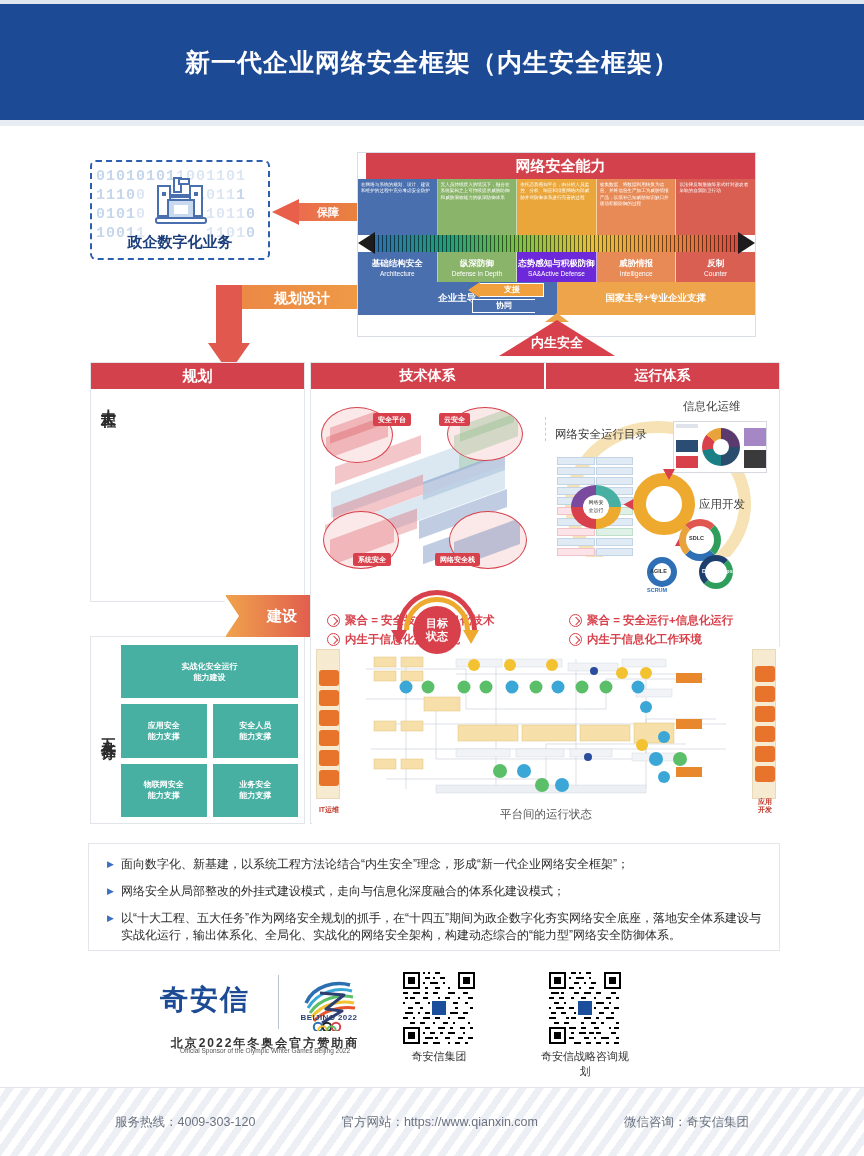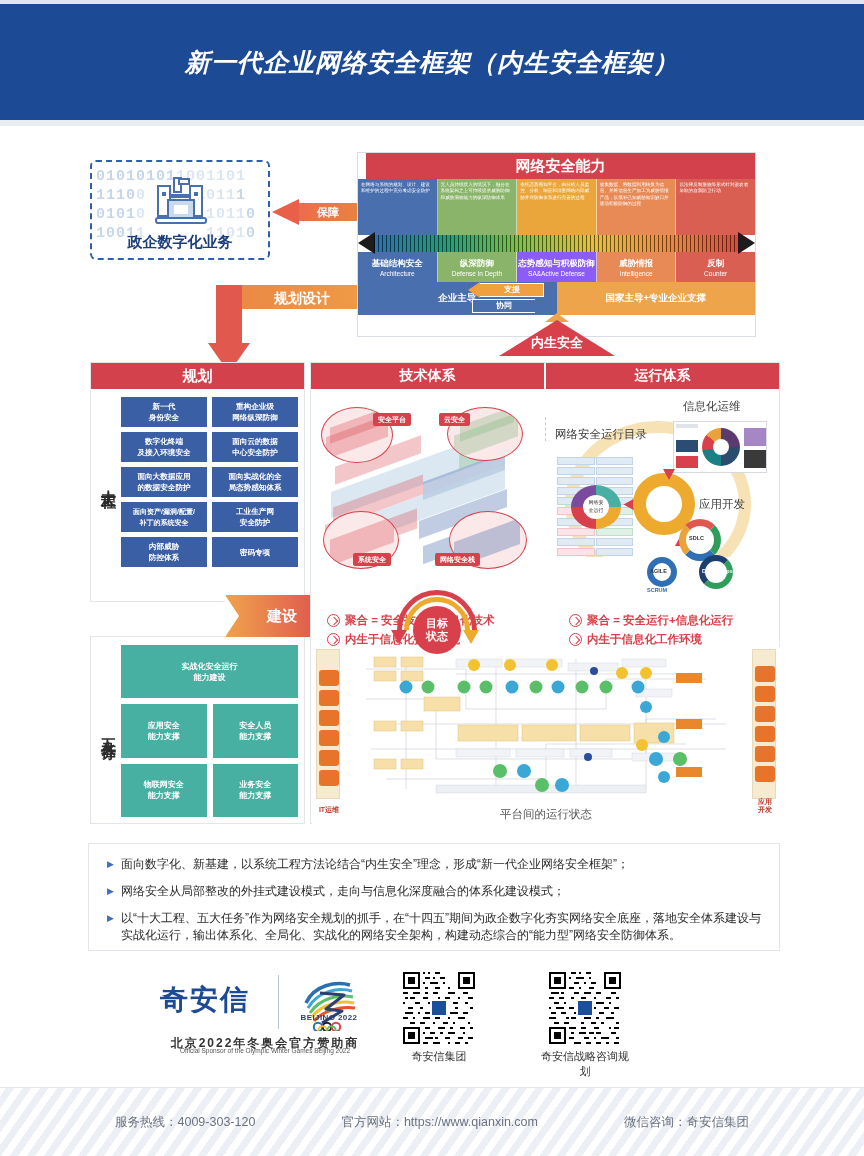--- a/index.html
+++ b/index.html
@@ -11,21 +11,21 @@
     position: relative;
   }
 
   
   .header {
     position:absolute; left:0; top:4px; width:864px; height:116px;
     background:#1d4a94;
     display:flex; align-items:center; justify-content:center;
   }
   .header-title {
-    color:#fff; font-size:25px; font-weight:bold; letter-spacing:1px;font-style:italic;
+    color:#fff; font-size:25px; font-weight:bold; letter-spacing:1px;
   }
   .header-strip-top { position:absolute; left:0; top:0; width:864px; height:4px; background:#dfe6f0; }
   .header-strip-bot { position:absolute; left:0; top:120px; width:864px; height:6px; background:#e8edf4; }
 
   
   .biz-box {
     position:absolute; left:90px; top:160px; width:180px; height:100px;
     border:2px dashed #2b5fb0; border-radius:6px; background:#fff;
     overflow:hidden;
   }
@@ -474,21 +474,21 @@
 
   <div class="cap-names">
     <div class="cap-name" style="background:#4a6fae">
       <span class="cn">基础结构安全</span>
       <span class="en">Architecture</span>
     </div>
     <div class="cap-name" style="background:#8ab46a">
       <span class="cn">纵深防御</span>
       <span class="en">Defense in Depth</span>
     </div>
-    <div class="cap-name" style="background:#8b5cf6">
+    <div class="cap-name" style="background:#6d28d9">
       <span class="cn">态势感知与积极防御</span>
       <span class="en">SA&amp;Active Defense</span>
     </div>
     <div class="cap-name" style="background:#e88a56">
       <span class="cn">威胁情报</span>
       <span class="en">Intelligence</span>
     </div>
     <div class="cap-name" style="background:#d95f52">
       <span class="cn">反制</span>
       <span class="en">Counter</span>
@@ -515,41 +515,20 @@
 <div class="nsaq">
   <div class="up"></div>
   <div class="tri"></div>
   <div class="t">内生安全</div>
 </div>
 
 <div class="plan-panel">
   <div class="panel-head">规划</div>
   <div class="plan-body">
     <div class="vert-label">十大工程</div>
-    <div class="grid10">
-      <div class="gcell" style="white-space:pre-line">新一代
-身份安全</div>
-      <div class="gcell" style="white-space:pre-line">重构企业级
-网络纵深防御</div>
-      <div class="gcell" style="white-space:pre-line">数字化终端
-及接入环境安全</div>
-      <div class="gcell" style="white-space:pre-line">面向云的数据
-中心安全防护</div>
-      <div class="gcell" style="white-space:pre-line">面向大数据应用
-的数据安全防护</div>
-      <div class="gcell" style="white-space:pre-line">面向实战化的全
-局态势感知体系</div>
-      <div class="gcell" style="white-space:pre-line;font-size:7px">面向资产/漏洞/配置/
-补丁的系统安全</div>
-      <div class="gcell" style="white-space:pre-line">工业生产网
-安全防护</div>
-      <div class="gcell" style="white-space:pre-line">内部威胁
-防控体系</div>
-      <div class="gcell" style="white-space:pre-line">密码专项</div>
-    </div>
   </div>
 </div>
 
 <div class="task-panel">
   <div class="task-body">
     <div class="vert-label">五大任务</div>
     <div class="grid5">
       <div class="tcell wide" style="white-space:pre-line">实战化安全运行
 能力建设</div>
       <div class="tcell" style="white-space:pre-line">应用安全

